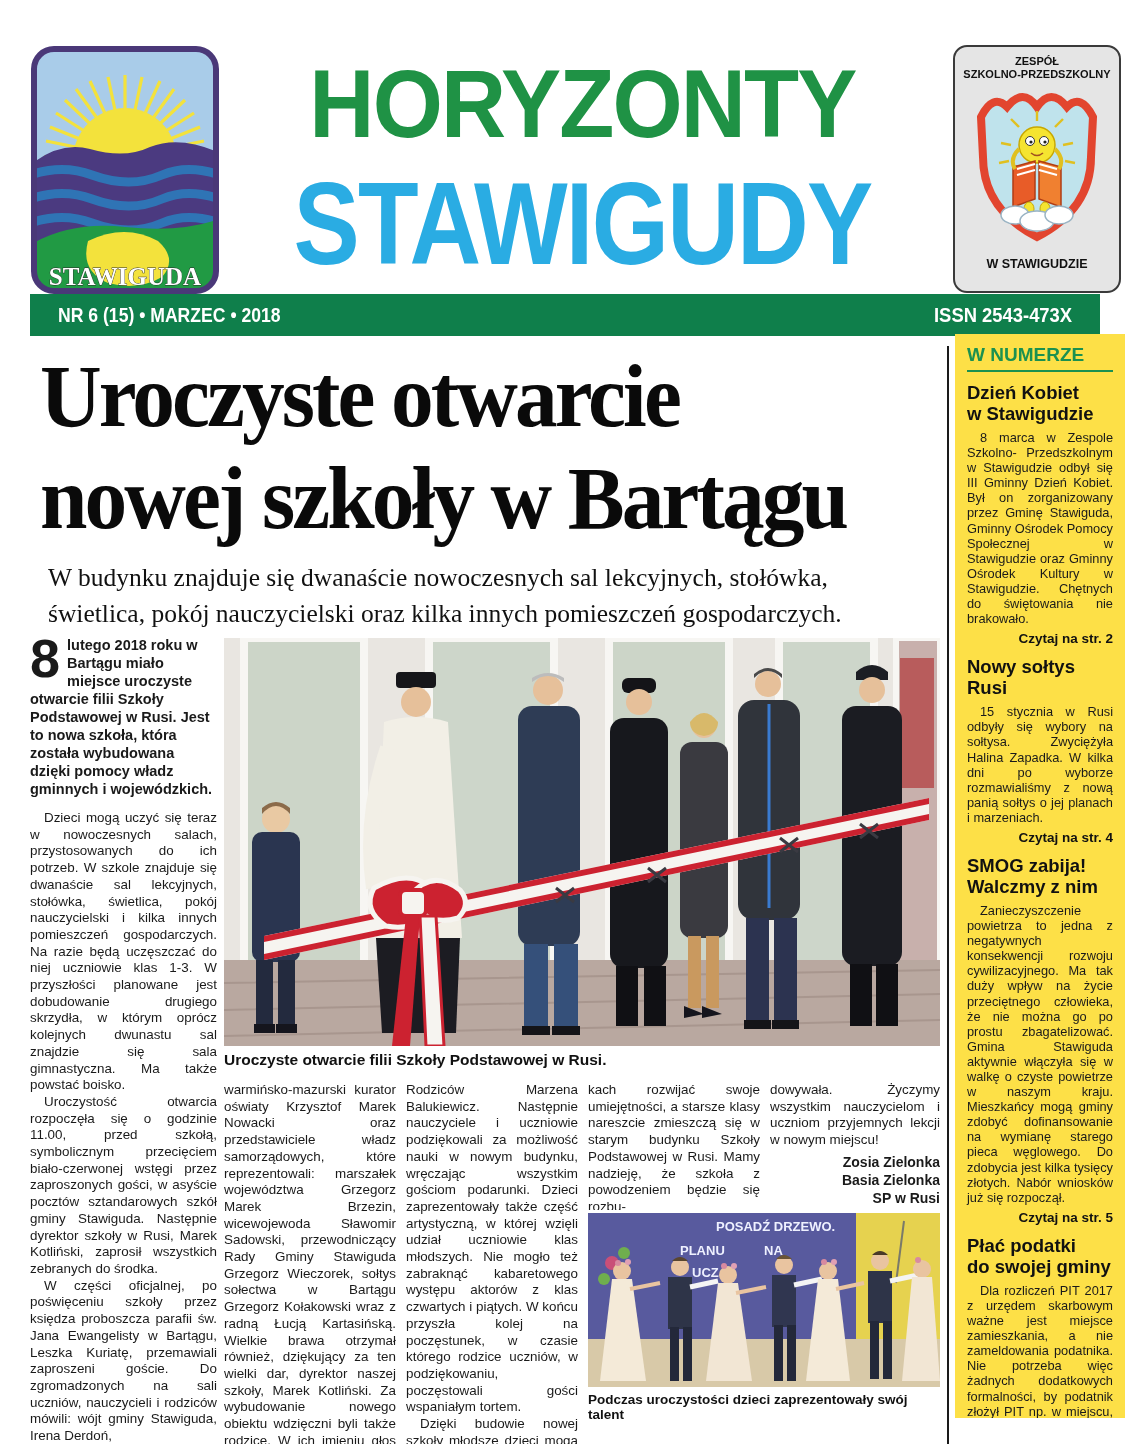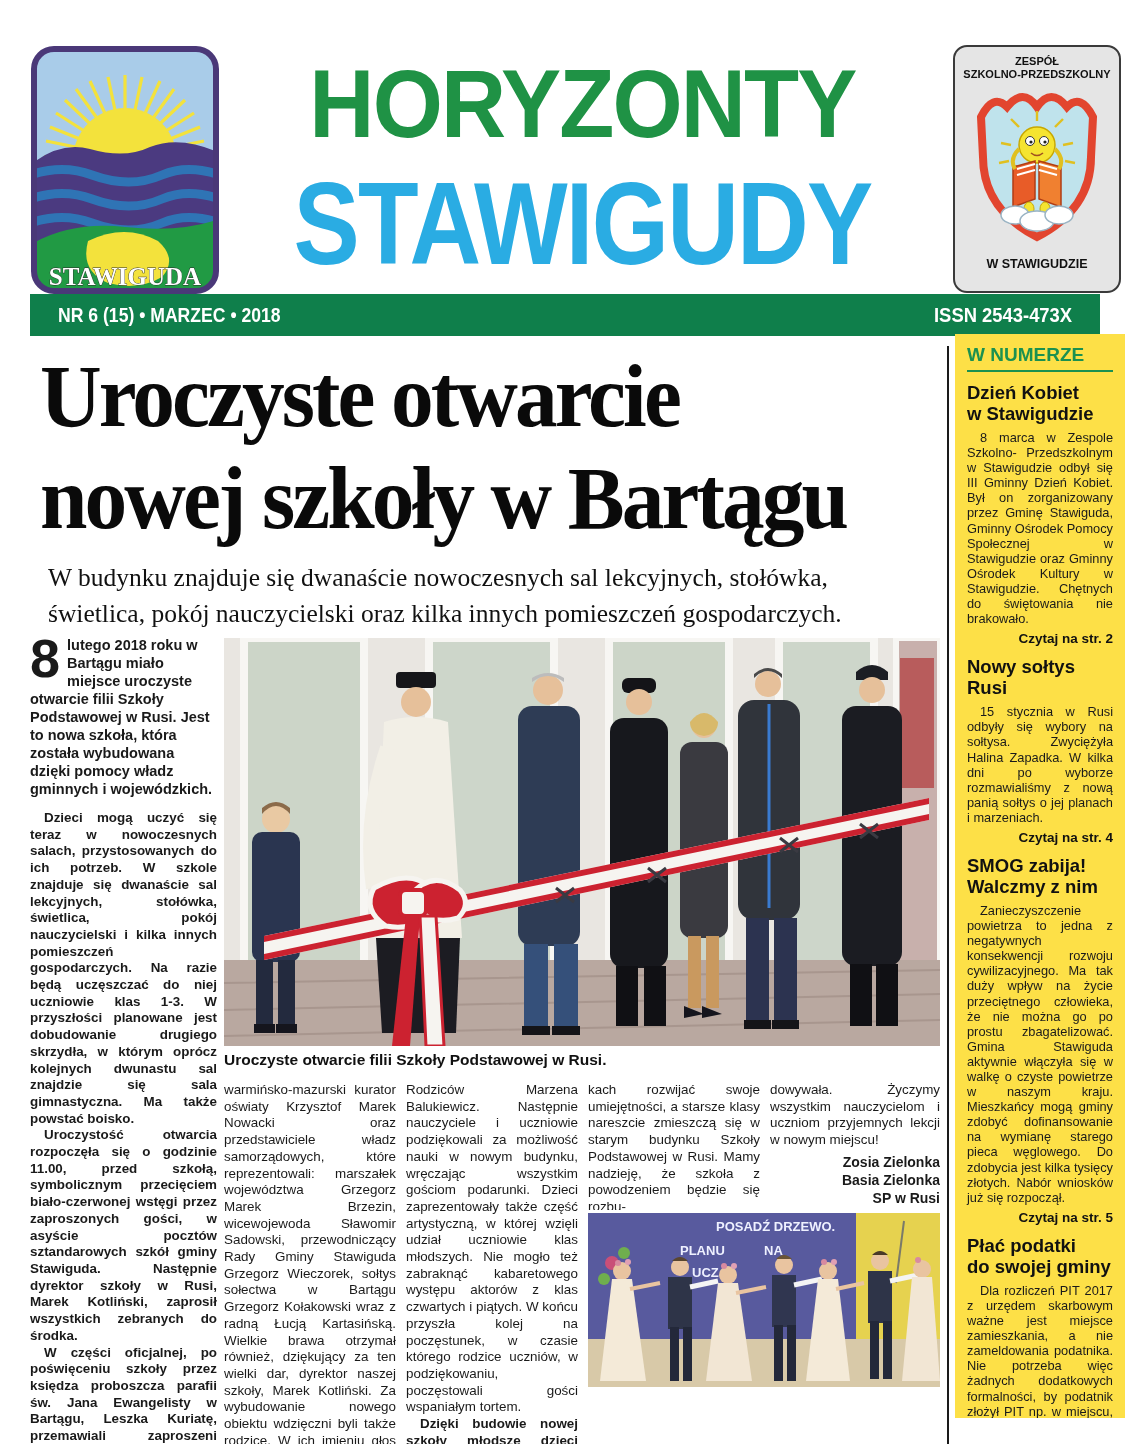--- a/index.html
+++ b/index.html
@@ -25,21 +25,21 @@
 
   
   #headline{left:40px;top:346px;width:900px;font-family:"Liberation Serif",serif;font-weight:700;
             font-size:88px;line-height:1.16;color:#0a0a0a;letter-spacing:-3px;}
   #headline .condense{display:inline-block;transform:scaleX(0.97);transform-origin:0 50%;white-space:nowrap;}
   #standfirst{left:48px;top:560px;width:880px;font-family:"Liberation Serif",serif;font-size:25.5px;line-height:1.42;color:#111;}
 
   
   .bodycol{font-size:13.4px;line-height:16.7px;text-align:justify;color:#1a1a1a;}
   .bodycol p{margin:0;}
-  .bodycol p.ind{text-indent:14px;font-weight:bold;}
+  .bodycol p.ind{text-indent:14px;}
   #col1{left:30px;top:636px;width:187px;height:808px;overflow:hidden;}
   #intro{font-weight:700;font-size:14.5px;line-height:18px;text-align:left;}
   #intro .dropcap{float:left;font-size:54px;line-height:40px;font-weight:700;margin:2px 7px 0 0;}
   #col1 .after-intro{margin-top:12px;}
 
   #photo1{left:224px;top:638px;width:716px;height:408px;background:#e8e5e0;}
   #caption1{left:224px;top:1051px;width:716px;font-weight:700;font-size:15.5px;color:#111;}
 
   #col2{left:224px;top:1082px;width:172px;height:362px;overflow:hidden;}
   #col3{left:406px;top:1082px;width:172px;height:362px;overflow:hidden;}
@@ -347,20 +347,21 @@
             <line x1="302" y1="68" x2="330" y2="62" stroke="#f4f4f4" stroke-width="5"></line>
           </g>
         <g>
             <circle cx="334" cy="56" r="9" fill="#e9c4a0"></circle>
             <circle cx="330" cy="47" r="3" fill="#d88aa0"></circle>
             <path d="M324,64 L344,64 L352,168 L314,168 Z" fill="#f2e6d4"></path>
           </g>
       </g>
     </svg>
   </div>
+  <div id="caption2" class="abs">Podczas uroczystości dzieci zaprezentowały swój talent</div>
 
   <div id="divider" class="abs"></div>
   <div id="sidebar" class="abs">
     <div id="sidebar-header">W NUMERZE</div>
 
     <div>
       <div class="sb-title">
         <span>Dzień Kobiet</span><br>
         <span>w Stawigudzie</span>
       </div>

